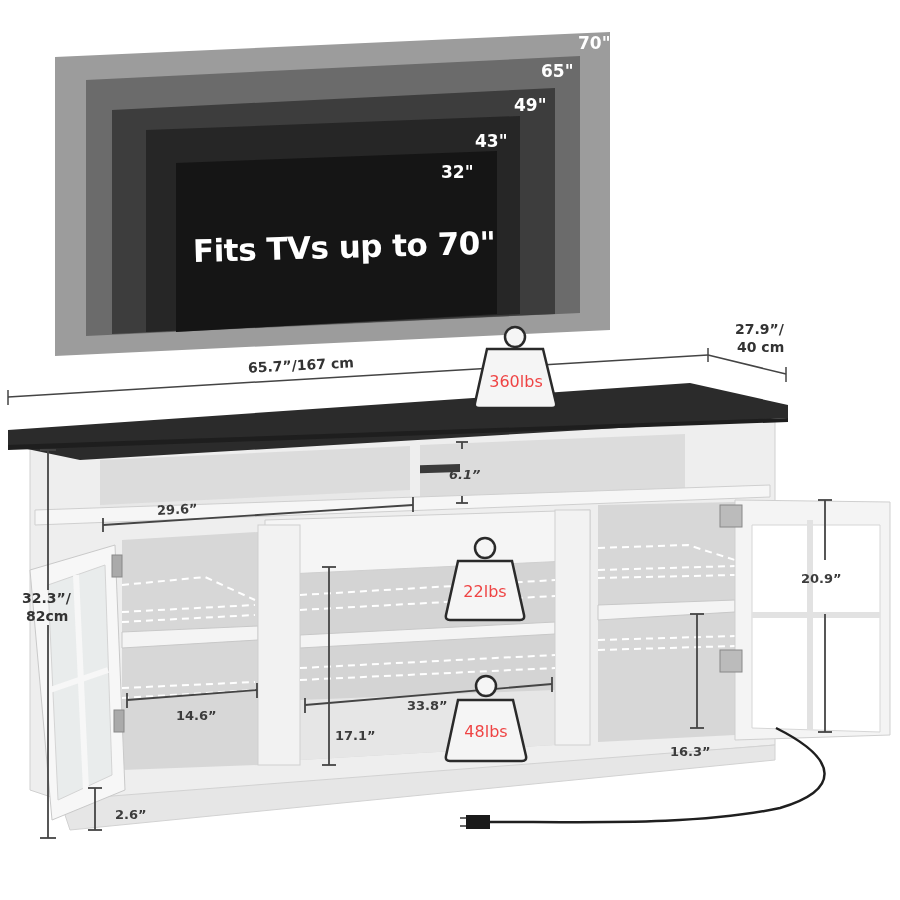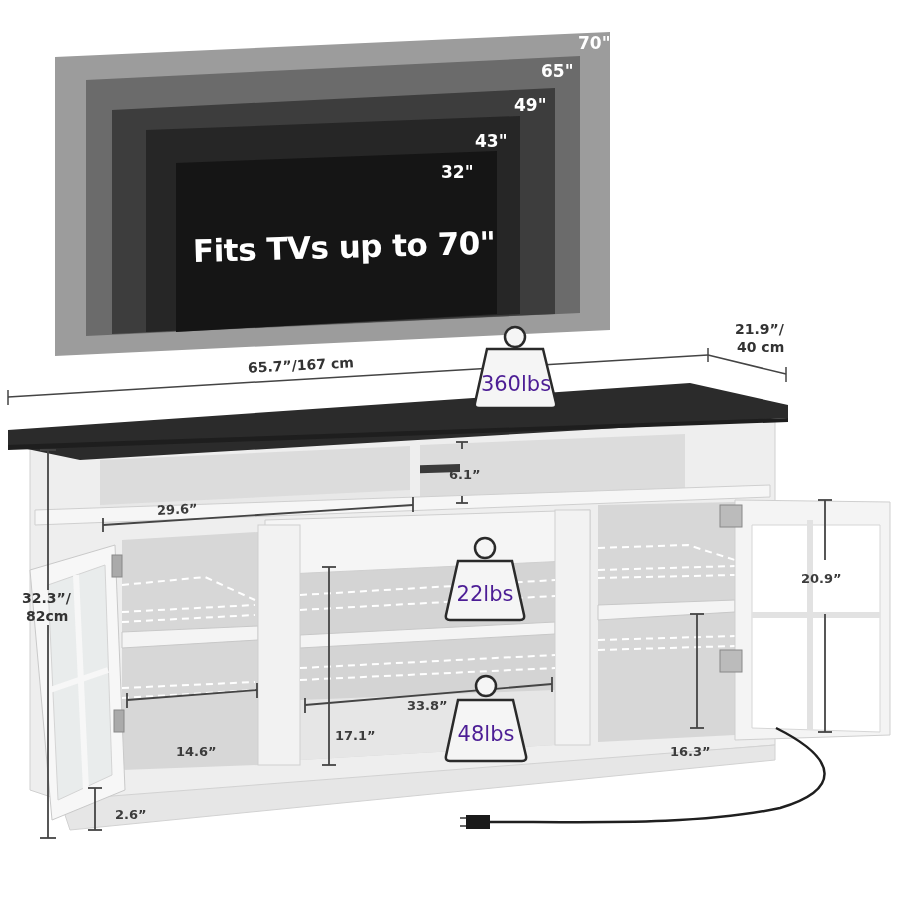--- a/index.html
+++ b/index.html
@@ -4,21 +4,21 @@
   <style>
     html, body { margin:0; padding:0; background:#ffffff; }
     body { width:900px; height:900px; position:relative; overflow:hidden; font-family:"DejaVu Sans", sans-serif; }
     svg { position:absolute; left:0; top:0; }
     .lbl { position:absolute; font-family:"DejaVu Sans", sans-serif; font-weight:bold; color:#3a3a3a; white-space:nowrap; line-height:1; }
     .lbl-tv { color:#ffffff; font-size:17px; }
     .lbl-dim { font-size:13px; color:#3c3c3c; }
     .lbl-dim-big { font-size:14px; color:#333; }
     .headline { position:absolute; color:#ffffff; font-weight:bold; font-size:31px; font-family:"DejaVu Sans", sans-serif; transform:rotate(-1.6deg); transform-origin:left center; white-space:nowrap; letter-spacing:-0.5px; }
     .weight { position:absolute; }
-    .weight-text { position:absolute; left:0; width:100%; text-align:center; font-size:21px; color:#4c1d95; font-family:"DejaVu Sans", sans-serif; }
+    .weight-text { position:absolute; left:0; width:100%; text-align:center; font-size:16px; color:#ef4444; font-family:"DejaVu Sans", sans-serif; }
   </style>
 </head>
 <body>
 
 <svg width="900" height="900" viewBox="0 0 900 900">
 
   <polygon points="55,57 610,32 610,330 55,356" fill="#9c9c9c"></polygon>
   <polygon points="86,80 580,56 580,313 86,336" fill="#6b6b6b"></polygon>
   <polygon points="112,110 555,88 555,314 112,334" fill="#3d3d3d"></polygon>
   <polygon points="146,130 520,116 520,314 146,332" fill="#262626"></polygon>
@@ -153,27 +153,27 @@
 </svg>
 
 <div class="lbl lbl-tv" style="left:578px;top:35px;">70"</div>
 <div class="lbl lbl-tv" style="left:541px;top:63px;">65"</div>
 <div class="lbl lbl-tv" style="left:514px;top:97px;">49"</div>
 <div class="lbl lbl-tv" style="left:475px;top:133px;">43"</div>
 <div class="lbl lbl-tv" style="left:441px;top:164px;">32"</div>
 <div class="headline" style="left:193px;top:233px;">Fits TVs up to 70"</div>
 
 <div class="lbl lbl-dim-big" style="left:248px;top:358px;transform:rotate(-3deg);">65.7”/167 cm</div>
-<div class="lbl lbl-dim-big" style="left:735px;top:322px;">21.9”/</div>
+<div class="lbl lbl-dim-big" style="left:735px;top:322px;">27.9”/</div>
 <div class="lbl lbl-dim-big" style="left:737px;top:340px;">40 cm</div>
 <div class="lbl lbl-dim-big" style="left:22px;top:591px;">32.3”/</div>
 <div class="lbl lbl-dim-big" style="left:26px;top:609px;">82cm</div>
 <div class="lbl lbl-dim" style="left:157px;top:503px;transform:rotate(-3deg);">29.6”</div>
-<div class="lbl lbl-dim" style="left:449px;top:468px;">6.1”</div>
-<div class="lbl lbl-dim" style="left:176px;top:709px;margin-top:36px;">14.6”</div>
+<div class="lbl lbl-dim" style="left:449px;top:468px;font-style:italic;">6.1”</div>
+<div class="lbl lbl-dim" style="left:176px;top:709px;">14.6”</div>
 <div class="lbl lbl-dim" style="left:407px;top:699px;">33.8”</div>
 <div class="lbl lbl-dim" style="left:335px;top:729px;">17.1”</div>
 <div class="lbl lbl-dim" style="left:670px;top:745px;">16.3”</div>
 <div class="lbl lbl-dim" style="left:801px;top:572px;">20.9”</div>
 <div class="lbl lbl-dim" style="left:115px;top:808px;">2.6”</div>
 
 <div class="weight" style="left:476px;top:372px;width:80px;">
   <span class="weight-text">360lbs</span>
 </div>
 <div class="weight" style="left:446px;top:582px;width:78px;">

